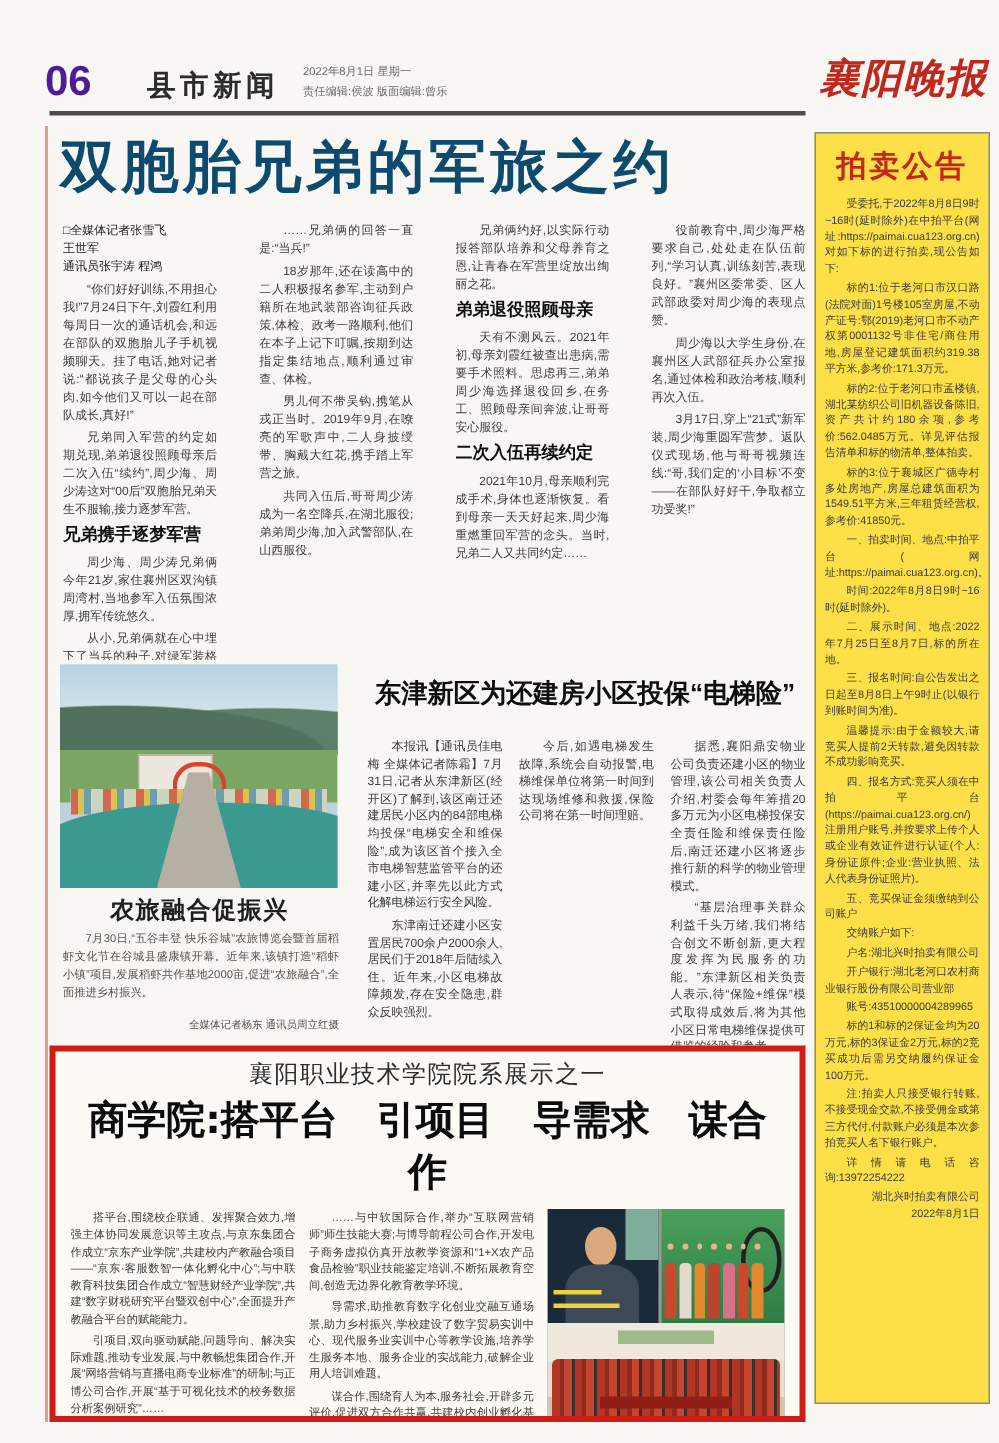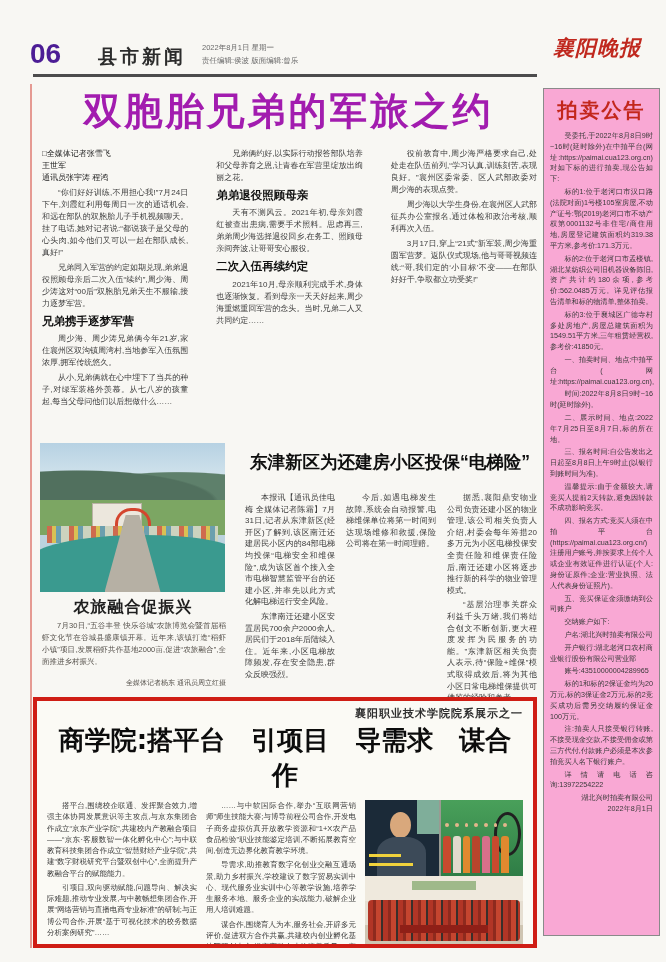--- a/index.html
+++ b/index.html
@@ -5,28 +5,28 @@
   html,body{margin:0;padding:0;background:#ffffff;}
   .page{position:relative;width:666px;height:962px;background:#f8f7f3;overflow:hidden;
         font-family:"Liberation Sans",sans-serif;color:#3c3c3c;}
   
   .hdr-num{position:absolute;left:30px;top:38px;font-size:28px;font-weight:900;color:#4c1d95;
            font-family:Liberation Sans, sans-serif;}
   .hdr-section{position:absolute;left:98px;top:44px;font-size:19px;font-weight:bold;
            letter-spacing:3px;color:#2c2c2c;}
   .hdr-meta{position:absolute;left:202px;top:42px;font-size:7.5px;color:#6a6a6a;
            line-height:1.7;white-space:pre-line;}
-  .masthead{position:absolute;right:8px;top:34px;width:122px;text-align:center;
+  .masthead{position:absolute;right:8px;top:34px;width:122px;text-align:right;
            font-family:"DejaVu Serif",serif;font-style:italic;font-weight:bold;
-           font-size:21px;color:#c0281e;letter-spacing:1px;}
+           font-size:27px;color:#c0281e;letter-spacing:1px;}
   .hdr-rule{position:absolute;left:33px;top:74px;width:504px;height:3px;background:#4c4c4c;}
   .left-rule{position:absolute;left:30px;top:84px;width:2px;height:864px;background:#e59a92;}
   
-  .main-headline{position:absolute;left:40px;top:86px;width:497px;text-align:center;
-           font-size:38px;font-weight:900;color:#a21caf;letter-spacing:3px;
+  .main-headline{position:absolute;left:40px;top:86px;width:497px;
+           font-size:38px;font-weight:900;color:#0c4a6e;letter-spacing:3px;
            font-family:"DejaVu Sans",sans-serif;}
   .main-cols{position:absolute;left:42px;top:148px;width:495px;height:292px;display:flex;gap:28px;}
   .mcol{flex:1;font-size:8px;line-height:1.5;text-align:justify;overflow:hidden;}
   .mcol p{margin:0 0 3px;text-indent:2em;}
   .byline{white-space:pre-line;text-indent:0 !important;color:#222;margin-bottom:5px;}
   .subhead{font-size:11.5px;font-weight:bold;color:#101010;text-indent:0 !important;margin:6px 0 4px;}
   
   .photo1{position:absolute;left:40px;top:443px;width:185px;height:149px;overflow:hidden;background:#bcd3de;}
   .p1-sky{position:absolute;left:0;top:0;width:100%;height:36%;background:linear-gradient(#b7d2e3,#e0edf1);}
   .p1-mts{position:absolute;left:-10%;top:14%;width:120%;height:26%;
@@ -49,28 +49,28 @@
       color:#56524c;text-align:justify;text-indent:2em;}
   .cap-credit{position:absolute;left:42px;top:678px;width:184px;font-size:7px;color:#56524c;text-align:right;}
   
   .dj-headline{position:absolute;left:243px;top:450px;width:294px;text-align:center;
       font-size:17.5px;font-weight:900;color:#0e0e0e;}
   .dj-cols{position:absolute;left:245px;top:492px;width:292px;height:206px;display:flex;gap:11px;}
   .djcol{flex:1;font-size:8px;line-height:1.45;text-align:justify;overflow:hidden;}
   .djcol p{margin:0 0 3px;text-indent:2em;}
   
   .sidebar{position:absolute;left:543px;top:88px;width:117px;height:848px;border:1px solid #8a8a8a;
-      background:#f9a8d4;box-sizing:border-box;padding:8px 6px;overflow:hidden;}
+      background:#fde047;box-sizing:border-box;padding:8px 6px;overflow:hidden;}
   .sb-title{text-align:center;font-size:20px;font-weight:900;color:#c3271c;letter-spacing:2px;margin:0 0 7px;}
   .sb-p{font-size:7.2px;line-height:1.5;color:#3a3a3a;text-align:justify;text-indent:2em;margin:0 0 2px;}
   .sb-right{font-size:7.2px;line-height:1.5;color:#3a3a3a;text-align:right;margin:0;}
   
   .college-box{position:absolute;left:33px;top:697px;width:504px;height:251px;border:4px solid #cf1d15;
       box-sizing:border-box;background:#fbfaf5;padding:5px 10px;overflow:hidden;}
-  .cb-kicker{text-align:right;font-size:11px;font-weight:bold;color:#2e2e2e;letter-spacing:1px;}
+  .cb-kicker{text-align:center;font-size:16px;font-weight:normal;color:#2e2e2e;letter-spacing:1px;}
   .cb-headline{text-align:center;font-size:26px;font-weight:900;color:#0c0c0c;margin-top:2px;
       font-family:"DejaVu Sans",sans-serif;}
   .cb-row{display:flex;gap:9px;margin-top:7px;height:166px;}
   .cbcol{width:150px;font-size:7.5px;line-height:1.5;text-align:justify;overflow:hidden;}
   .cbcol p{margin:0 0 3px;text-indent:2em;}
   .cb-photo{width:158px;height:166px;position:relative;overflow:hidden;background:#9a9a92;flex-shrink:0;}
   .v-panel{position:absolute;left:0;top:0;width:47%;height:46%;background:#1b2a38;}
   .v-scene{position:absolute;right:0;top:0;width:30%;height:44%;background:#7fae9a;}
   .v-face{position:absolute;left:34%;top:16%;width:28%;height:34%;background:#d9a87c;border-radius:50%;}
   .v-body{position:absolute;left:16%;top:48%;width:66%;height:52%;background:#3c4a58;border-radius:40% 40% 0 0;}
@@ -108,20 +108,26 @@
   <div class="main-cols">
     <div class="mcol">
       <p class="byline">□全媒体记者张雪飞
 王世军
 通讯员张宇涛 程鸿</p>
       <p>“你们好好训练,不用担心我!”7月24日下午,刘霞红利用每周日一次的通话机会,和远在部队的双胞胎儿子手机视频聊天。挂了电话,她对记者说:“都说孩子是父母的心头肉,如今他们又可以一起在部队成长,真好!”</p>
       <p>兄弟同入军营的约定如期兑现,弟弟退役照顾母亲后二次入伍“续约”,周少海、周少涛这对“00后”双胞胎兄弟天生不服输,接力逐梦军营。</p>
       <p class="subhead">兄弟携手逐梦军营</p>
       <p>周少海、周少涛兄弟俩今年21岁,家住襄州区双沟镇周湾村,当地参军入伍氛围浓厚,拥军传统悠久。</p>
       <p>从小,兄弟俩就在心中埋下了当兵的种子,对绿军装格外羡慕。从七八岁的孩童起,每当父母问他们以后想做什么……</p>
+    </div>
+    <div class="mcol">
+      <p>……兄弟俩的回答一直是:“当兵!”</p>
+      <p>18岁那年,还在读高中的二人积极报名参军,主动到户籍所在地武装部咨询征兵政策,体检、政考一路顺利,他们在本子上记下叮嘱,按期到达指定集结地点,顺利通过审查、体检。</p>
+      <p>男儿何不带吴钩,携笔从戎正当时。2019年9月,在嘹亮的军歌声中,二人身披绶带、胸戴大红花,携手踏上军营之旅。</p>
+      <p>共同入伍后,哥哥周少涛成为一名空降兵,在湖北服役;弟弟周少海,加入武警部队,在山西服役。</p>
     </div>
     <div class="mcol">
       <p>兄弟俩约好,以实际行动报答部队培养和父母养育之恩,让青春在军营里绽放出绚丽之花。</p>
       <p class="subhead">弟弟退役照顾母亲</p>
       <p>天有不测风云。2021年初,母亲刘霞红被查出患病,需要手术照料。思虑再三,弟弟周少海选择退役回乡,在务工、照顾母亲间奔波,让哥哥安心服役。</p>
       <p class="subhead">二次入伍再续约定</p>
       <p>2021年10月,母亲顺利完成手术,身体也逐渐恢复。看到母亲一天天好起来,周少海重燃重回军营的念头。当时,兄弟二人又共同约定……</p>
     </div>
     <div class="mcol">
       <p>役前教育中,周少海严格要求自己,处处走在队伍前列,“学习认真,训练刻苦,表现良好。”襄州区委常委、区人武部政委对周少海的表现点赞。</p>

